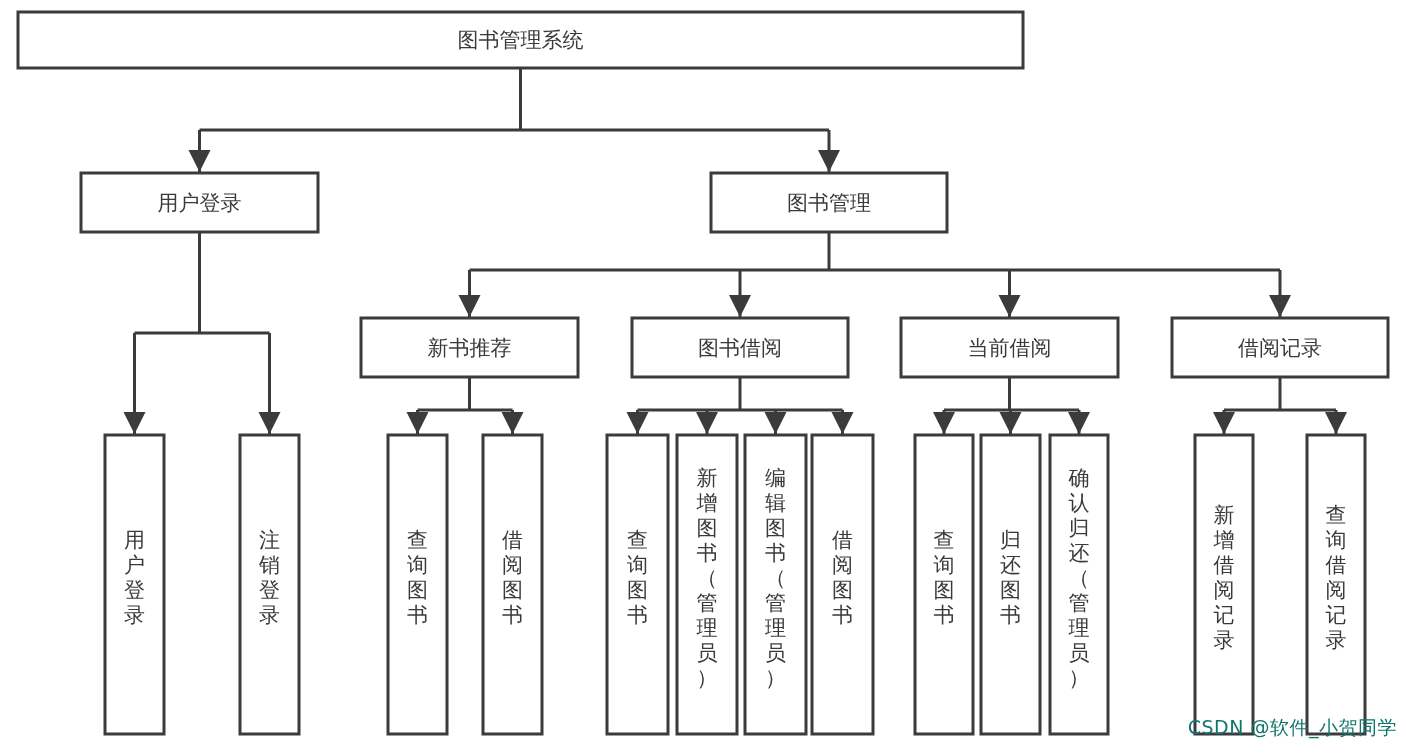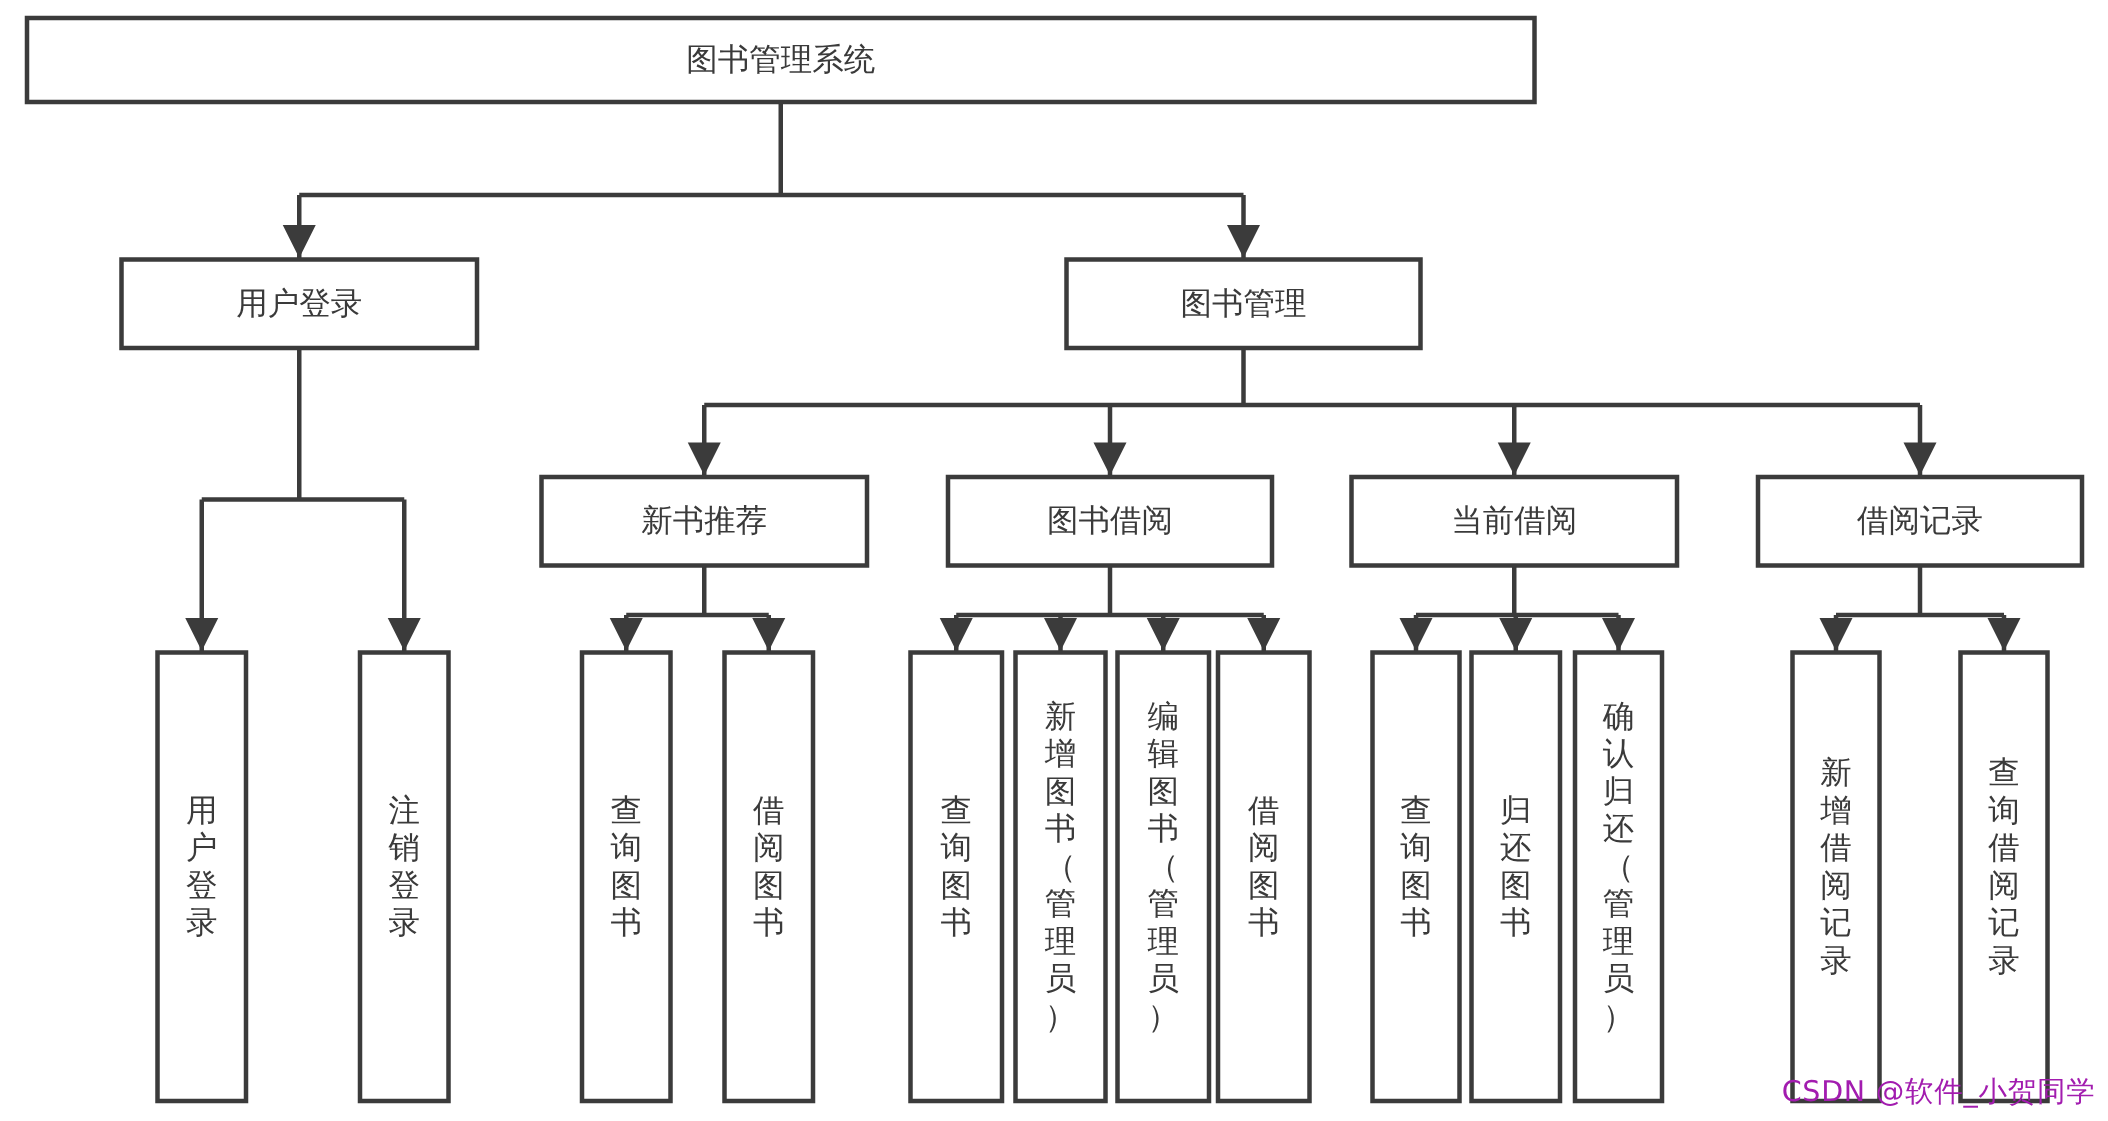--- a/index.html
+++ b/index.html
@@ -52,21 +52,21 @@
   .arrow-head {
     fill: #3b3b3b;
     stroke: none;
   }
   .watermark {
     position: absolute;
     right: 8px;
     bottom: 6px;
     font-family: "DejaVu Sans", "Liberation Sans", sans-serif;
     font-size: 19px;
-    color: #a21caf;
+    color: #0f766e;
     white-space: nowrap;
     letter-spacing: 0.5px;
   }
 </style>
 </head>
 <body>
 
 <div id="chart-root">
   <svg class="flow" viewBox="0 0 1405 747">
     <g id="connectors">

